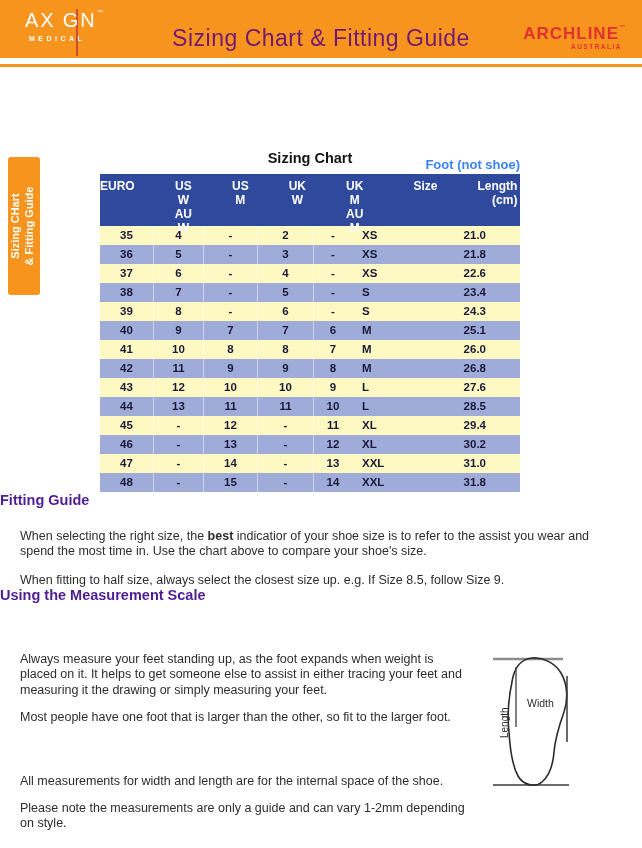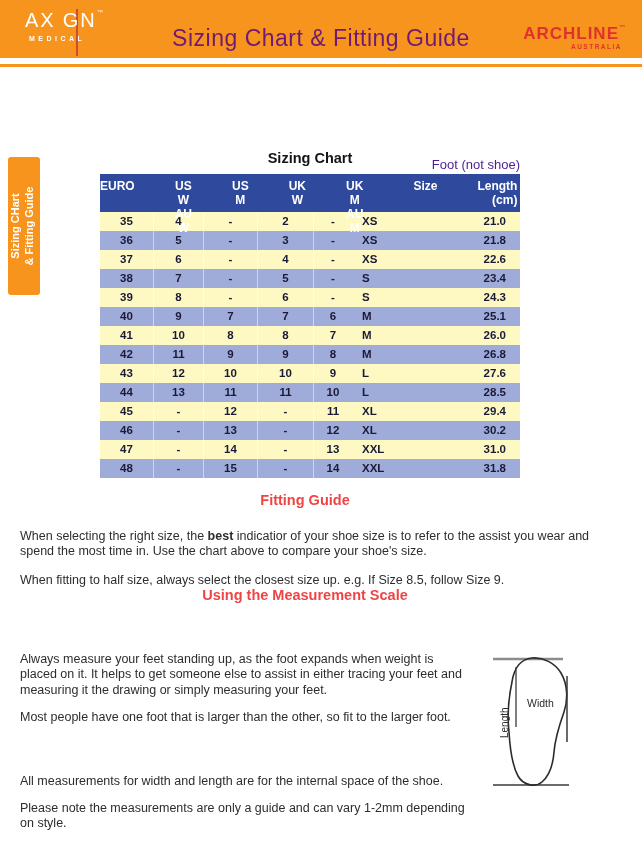--- a/index.html
+++ b/index.html
@@ -29,38 +29,38 @@
 
   
   .side-tab { position:absolute; left:8px; top:157px; width:32px; height:138px; background:#F7941E; border-radius:3px; }
   .side-tab-inner { position:absolute; left:-53px; top:53px; width:138px; height:32px;
     transform:rotate(-90deg); text-align:center; color:#fff; font-weight:700; font-size:11px; line-height:14px; }
 
   
   .chart-title { position:absolute; left:100px; top:150px; width:420px; text-align:center;
     font-size:14.5px; font-weight:700; color:#141414; }
   .foot-note { position:absolute; left:300px; top:157px; width:220px; text-align:right;
-    font-size:13px; font-weight:400; color:#4c1d95; }
+    font-size:13px; font-weight:700; color:#3b82f6; }
 
   .table { position:absolute; left:100px; top:174px; width:420px; }
-  .thead { display:flex; background:#2F4A9D; color:#fff; height:38px; box-sizing:border-box;gap:40px; }
+  .thead { display:flex; background:#2F4A9D; color:#fff; height:52px; box-sizing:border-box;gap:40px; }
   .hcell { box-sizing:border-box; padding-top:5px; font-size:12px; font-weight:700; line-height:14px; text-align:center; }
   .trow { display:flex; height:19px; }
   .trow.even { background:#fef9c3; }
   .trow.odd  { background:#9FABD9; }
   .tcell { box-sizing:border-box; font-size:11.5px; font-weight:700; line-height:19px; color:#1a1a38; text-align:center; }
   .trow .c1, .trow .c2, .trow .c3, .trow .c4 { border-left:1px solid rgba(255,255,255,0.5); }
   .c0{width:53px} .c1{width:50px} .c2{width:54px} .c3{width:56px} .c4{width:39px}
   .c5{width:63px; text-align:left; padding-left:10px;}
-  .c6{width:105px; text-align:right; padding-right:14px;}
+  .c6{width:105px; text-align:right; padding-right:34px;}
   .thead .c6{ padding-right:10px; }
 
   
-  .sec-heading { position:absolute; left:0; width:610px; text-align:center;
-    font-size:14.5px; font-weight:700; color:#ef4444; }
+  .sec-heading { position:absolute; left:0; width:610px; text-align:left;
+    font-size:14.5px; font-weight:700; color:#4c1d95; }
   .h-fitting { top:492px; }
   .h-measure { top:587px; }
 
   .para { position:absolute; left:20px; font-size:12.5px; line-height:15.5px; color:#2d2d2d; }
   .p-f1 { top:516px; width:604px; }
   .p-f2 { top:557px; width:604px;margin-top:16px; }
   .p-m1 { top:611px; width:560px; }
   .p-m2 { top:639px; width:452px; }
   .p-m3 { top:697px; width:560px; }
   .p-m4 { top:761px; width:560px; }

